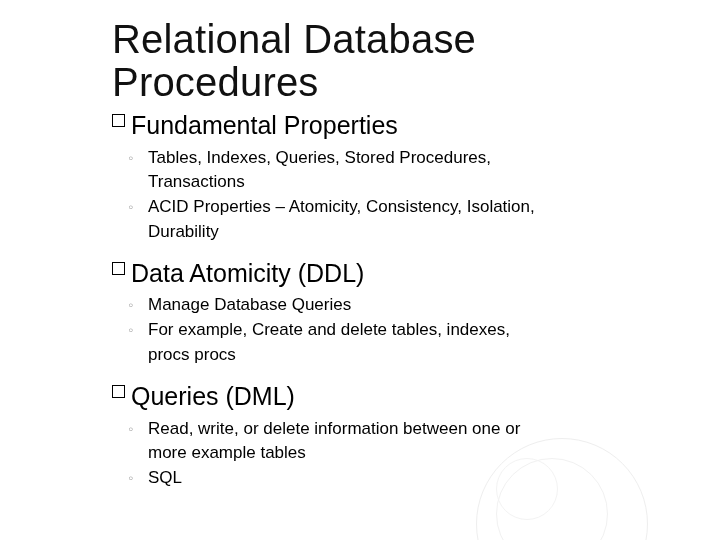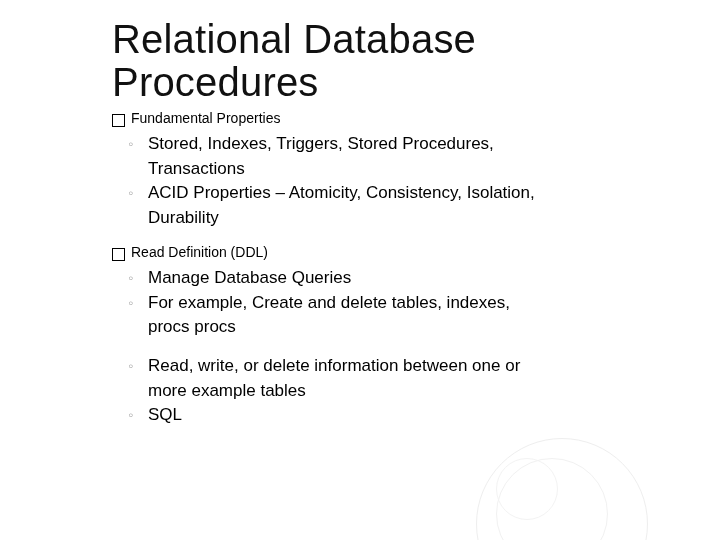--- a/index.html
+++ b/index.html
@@ -24,21 +24,21 @@
     line-height: 1.08;
     font-weight: 400;
     letter-spacing: 0.2px;
     margin: 0 0 6px 0;
     color: #111;
   }
   .section {
     margin-top: 2px;
   }
   .h1 {
-    font-size: 14px;
+    font-size: 25px;
     line-height: 1.25;
     margin: 0 0 4px 0;
     font-weight: 400;
     display: flex;
     align-items: flex-start;
   }
   .h1 .bullet-box {
     display: inline-block;
     width: 13px;
     height: 13px;
@@ -97,47 +97,51 @@
   </h1>
 
   <div class="section">
     <div class="h1">
       <span class="bullet-box"></span>
       <span>Fundamental Properties</span>
     </div>
     <div class="sub-list">
       <div class="sub-item">
         <span class="chev">◦</span>
-        <span class="txt">Stored, Indexes, Triggers, Stored Procedures, Transactions</span>
+        <span class="txt">Tables, Indexes, Queries, Stored Procedures, Transactions</span>
       </div>
       <div class="sub-item">
         <span class="chev">◦</span>
         <span class="txt">ACID Properties – Atomicity, Consistency, Isolation, Durability</span>
       </div>
     </div>
   </div>
 
   <div class="section">
     <div class="h1">
       <span class="bullet-box"></span>
-      <span>Read Definition (DDL)</span>
+      <span>Data Atomicity (DDL)</span>
     </div>
     <div class="sub-list">
       <div class="sub-item">
         <span class="chev">◦</span>
         <span class="txt">Manage Database Queries</span>
       </div>
       <div class="sub-item">
         <span class="chev">◦</span>
         <span class="txt">For example, Create and delete tables, indexes, procs procs</span>
       </div>
     </div>
   </div>
 
   <div class="section">
+    <div class="h1">
+      <span class="bullet-box"></span>
+      <span>Queries (DML)</span>
+    </div>
     <div class="sub-list">
       <div class="sub-item">
         <span class="chev">◦</span>
         <span class="txt">Read, write, or delete information between one or more example tables</span>
       </div>
       <div class="sub-item">
         <span class="chev">◦</span>
         <span class="txt">SQL</span>
       </div>
     </div>

